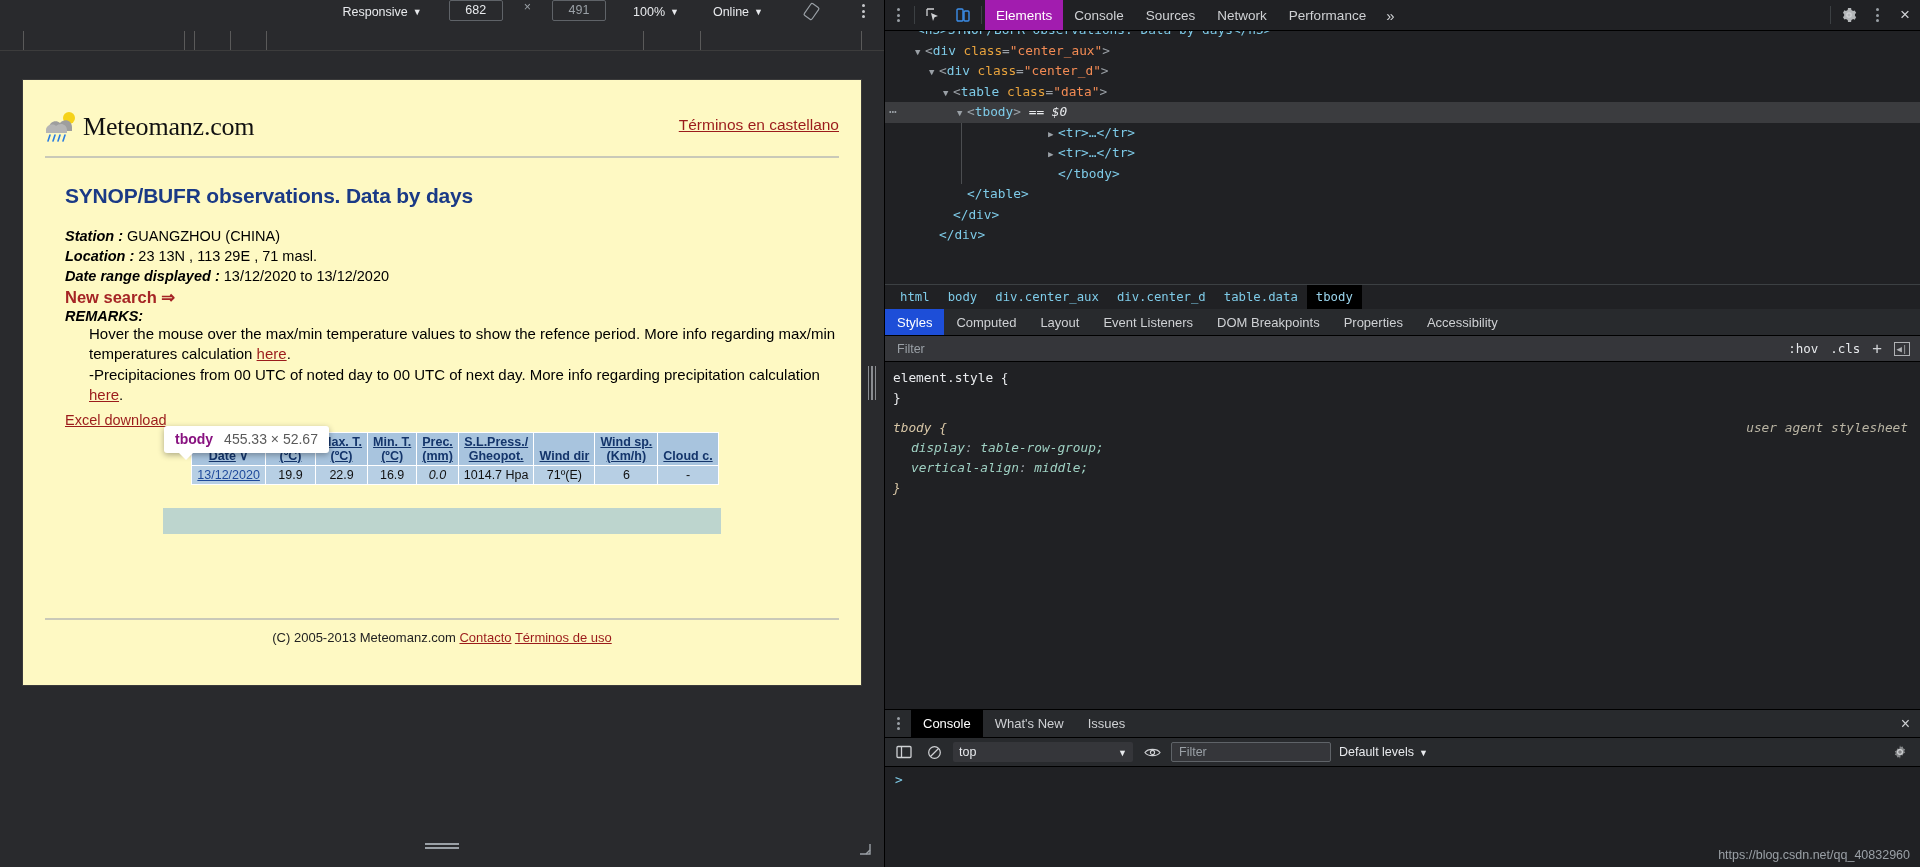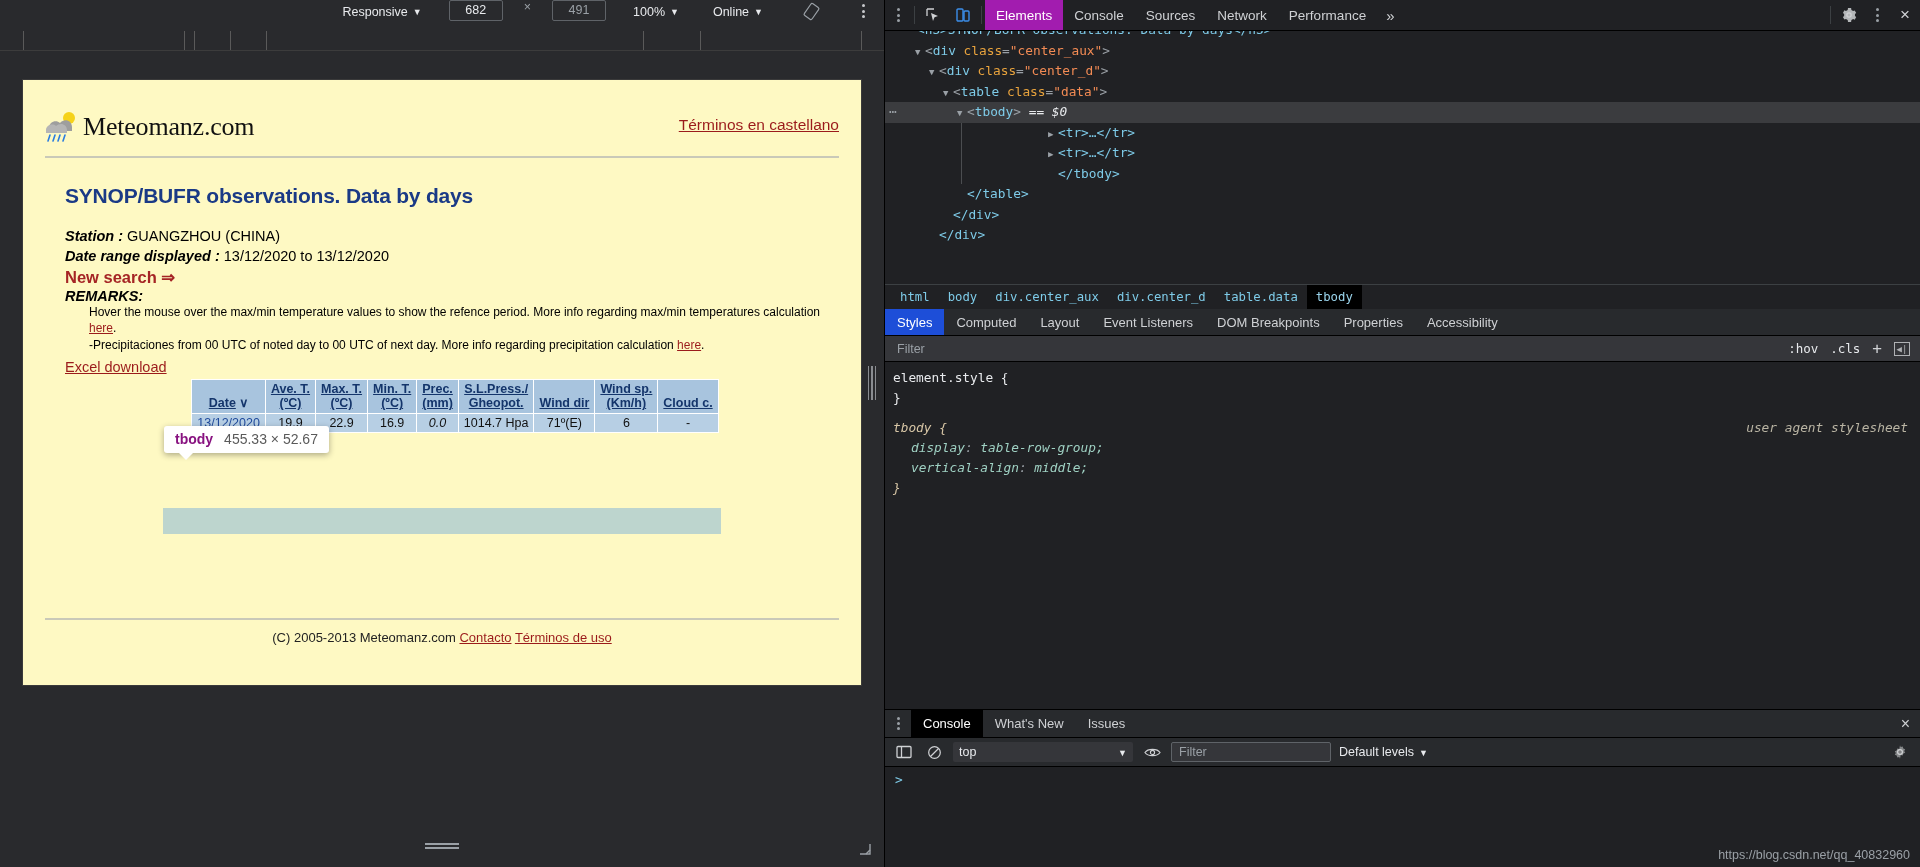--- a/index.html
+++ b/index.html
@@ -131,21 +131,21 @@
     display: block; margin: 2px 0 0 20px;
     color: #a52525; font-size: 16.5px; font-weight: bold;
   }
 
   .other-data { margin: 20px 0 0 20px; font-size: 14.5px; line-height: 1.45; }
   .other-data .lbl { font-weight: bold; font-style: italic; }
   .other-data a { color: #9b1b1b; text-decoration: underline; }
   .sep { color: #333; }
 
   .remarks-title { margin: 1px 0 0 20px; font-weight: bold; font-style: italic; font-size: 14.5px; }
-  .remarks-body { margin: 0 0 0 44px; font-size: 12px; line-height: 1.36; max-width: 790px; }
+  .remarks-body { margin: 0 0 0 44px; font-size: 15px; line-height: 1.36; max-width: 790px; }
   .remarks-body a { color: #9b1b1b; text-decoration: underline; }
 
   .excel-row { margin: 6px 0 0 20px; font-size: 14.5px; }
   .excel-row a { color: #9b1b1b; text-decoration: underline; }
 
   
   .table-zone { margin-top: 4px; display: flex; justify-content: center; }
   table.data {
     border-collapse: collapse;
     font-size: 12.5px;
@@ -469,20 +469,24 @@
           <a class="lang-link">Términos en castellano</a>
         </div>
         <div class="hr-line"></div>
 
         <h1 class="page-title">SYNOP/BUFR observations. Data by days</h1>
 
         <div class="meta">
           <div>
             <span class="lbl">Station :</span>
             <span>GUANGZHOU (CHINA)</span>
+          </div>
+          <div>
+            <span class="lbl">Location :</span>
+            <span>23 13N , 113 29E , 71 masl.</span>
           </div>
           <div>
             <span class="lbl">Date range displayed :</span>
             <span>13/12/2020 to 13/12/2020</span>
           </div>
         </div>
         <a class="new-search">New search ⇒</a>
 
 
         <div class="remarks-title">REMARKS:</div>

